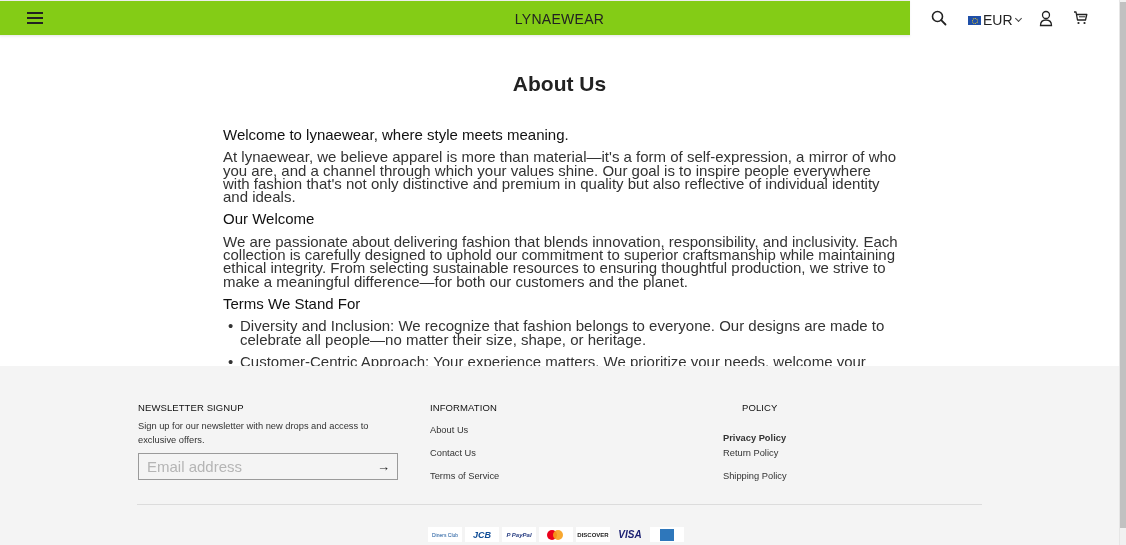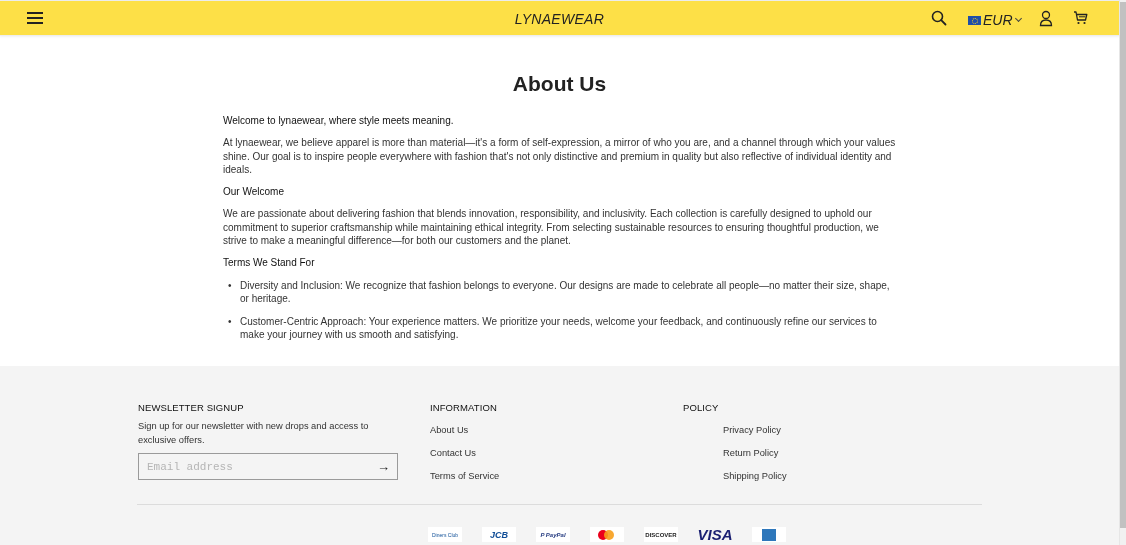--- a/index.html
+++ b/index.html
@@ -2,63 +2,63 @@
 <html><head>
 <meta charset="utf-8">
 <style>
   * { box-sizing: border-box; margin: 0; padding: 0; }
   html, body { width: 1126px; height: 545px; overflow: hidden; background: #ffffff; }
   body { font-family: "Liberation Sans", sans-serif; color: #222; position: relative; }
 
   .page { position: absolute; left: 0; top: 0; width: 1119px; height: 545px; overflow: hidden; }
 
   
-  .header { position: absolute; left: 0; top: 0; width: 1119px; height: 36px; background: #fde047; border-top: 1px solid #ececec; box-shadow: 0 1px 2px rgba(0,0,0,0.06); border-bottom: 1px solid #eeeeee; font-style: italic; }
+  .header { position: absolute; left: 0; top: 0; width: 910px; height: 36px; background: #84cc16; border-top: 1px solid #ececec; box-shadow: 0 1px 2px rgba(0,0,0,0.06); border-bottom: 1px solid #eeeeee; }
   .menu-btn { position: absolute; left: 27px; top: 11px; width: 16px; height: 13px; cursor: pointer; }
   .menu-btn span { display: block; height: 2px; background: #222; margin-bottom: 3px; }
   .logo { position: absolute; left: 0; width: 1119px; top: 10px; text-align: center; font-size: 14px; letter-spacing: 0.3px; color: #222; }
   .hdr-icon { position: absolute; top: 9px; cursor: pointer; }
   .search-btn { left: 931px; }
   .currency { position: absolute; left: 968px; top: 11px; display: flex; align-items: center; cursor: pointer; font-size: 14px; color: #222; }
   .flag { width: 13px; height: 9px; background: #1f4fa8; margin-right: 2px; position: relative; }
   .flag::after { content: ""; position: absolute; left: 4px; top: 2px; width: 4px; height: 4px; border: 1px dotted #f5d020; border-radius: 50%; }
   .chev { margin-left: 3px; width: 5px; height: 5px; border-right: 1px solid #444; border-bottom: 1px solid #444; transform: rotate(45deg); margin-top: -3px; }
   .account-btn { left: 1039px; }
   .cart-btn { left: 1073px; }
 
   
   .title { position: absolute; top: 72px; left: 0; width: 1119px; text-align: center; font-size: 21px; font-weight: bold; color: #222; }
-  .content { position: absolute; left: 223px; top: 114px; width: 675px; font-size: 10px; line-height: 13.3px; color: #333; }
+  .content { position: absolute; left: 223px; top: 128px; width: 675px; font-size: 15px; line-height: 13.3px; color: #333; }
   .content p { margin-bottom: 9px; }
   .content .h { font-weight: normal; color: #111; margin-bottom: 9px; }
   .content ul { list-style: none; padding-left: 17px; }
   .content li { position: relative; margin-bottom: 9.5px; }
   .content li::before { content: "•"; position: absolute; left: -12px; top: 0; color: #333; }
 
   
   .footer { position: absolute; left: 0; top: 366px; width: 1119px; height: 179px; background: #f4f4f4; }
   .fcol-h { position: absolute; font-size: 9.5px; font-weight: normal; color: #111; letter-spacing: 0.1px; text-align: right; }
   .f-text { position: absolute; font-size: 9.3px; line-height: 14px; color: #333; }
   .email-box { position: absolute; left: 138px; top: 87px; width: 260px; height: 27px; border: 1px solid #9a9a9a; background: #f4f4f4; }
-  .email-box input { border: none; background: transparent; outline: none; width: 220px; height: 25px; padding-left: 8px; font-family: Liberation Mono, monospace; font-size: 11px; color: #333; }
+  .email-box input { border: none; background: transparent; outline: none; width: 220px; height: 25px; padding-left: 8px; font-family: Liberation Sans, sans-serif; font-size: 15px; color: #333; }
   .email-box input::placeholder { color: #b5b5b5; }
   .arrow-btn { position: absolute; right: 7px; top: 5px; font-size: 13px; color: #222; cursor: pointer; }
   .f-link { position: absolute; font-size: 9.3px; color: #333; text-decoration: none; cursor: pointer; }
   .divider { position: absolute; left: 137px; top: 138px; width: 845px; height: 1px; background: #dcdcdc; }
-  .payments { position: absolute; left: 428px; top: 161px; display: flex; gap: 20px; }
+  .payments { position: absolute; left: 428px; top: 161px; display: flex; gap: 3px; }
   .pay { width: 34px; height: 15px; background: #fff; display: flex; align-items: center; justify-content: center; font-size: 7px; font-weight: bold; }
   .pay.diners { color: #0f4f97; font-size: 5px; font-weight: normal; }
   .pay.jcb { color: #0e4c96; font-size: 9px; font-style: italic; }
   .pay.paypal { color: #253b80; font-style: italic; font-size: 6px; }
   .pay.mc { position: relative; }
   .mc-red, .mc-yel { width: 10px; height: 10px; border-radius: 50%; position: absolute; top: 2.5px; }
   .mc-red { background: #eb001b; left: 8px; }
   .mc-yel { background: #f79e1b; left: 14px; opacity: 0.9; }
   .pay.discover { color: #222; font-size: 6px; }
-  .pay.visa { color: #1a1f71; font-size: 15px; font-style: italic; background: transparent; }
+  .pay.visa { color: #1a1f71; font-size: 10px; font-style: italic; background: transparent; }
   .pay.amex { }
   .amex-box { width: 14px; height: 12px; background: #2e77bb; }
 
   
   .scrollbar { position: absolute; left: 1119px; top: 0; width: 7px; height: 545px; background: #f1f1f1; border-left: 1px solid #e6e6e6; }
   .scroll-thumb { position: absolute; left: 0px; top: 2px; width: 6px; height: 526px; background: #c1c1c1; cursor: pointer; }
 </style>
 </head>
 <body>
 
@@ -122,22 +122,22 @@
     <div class="email-box">
       <input type="email" placeholder="Email address" style="">
       <span class="arrow-btn">→</span>
     </div>
 
     <div class="fcol-h" style="left:430px; top:36px;">INFORMATION</div>
     <a class="f-link" style="left:430px; top:59px;">About Us</a>
     <a class="f-link" style="left:430px; top:82px;">Contact Us</a>
     <a class="f-link" style="left:430px; top:105px;">Terms of Service</a>
 
-    <div class="fcol-h" style="left:683px; top:36px;">POLICY</div>
-    <a class="f-link" style="left:723px; top:59px;">Privacy Policy</a>
+    <div class="fcol-h" style="left:742px; top:36px;">POLICY</div>
+    <a class="f-link" style="left:723px; top:67px;font-weight:bold;">Privacy Policy</a>
     <a class="f-link" style="left:723px; top:82px;">Return Policy</a>
     <a class="f-link" style="left:723px; top:105px;">Shipping Policy</a>
 
     <div class="divider"></div>
 
     <div class="payments">
       <div class="pay diners">Diners Club</div>
       <div class="pay jcb">JCB</div>
       <div class="pay paypal">P PayPal</div>
       <div class="pay mc">

